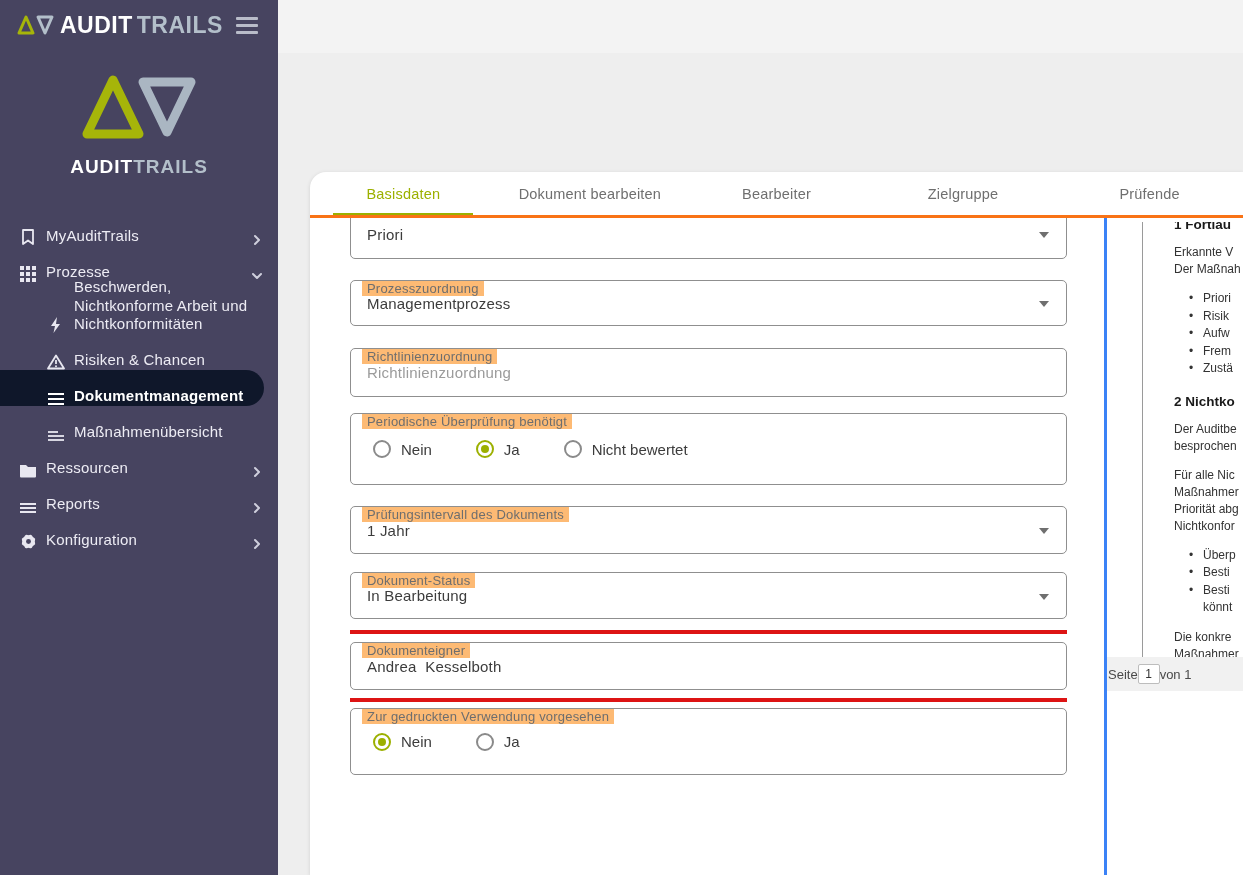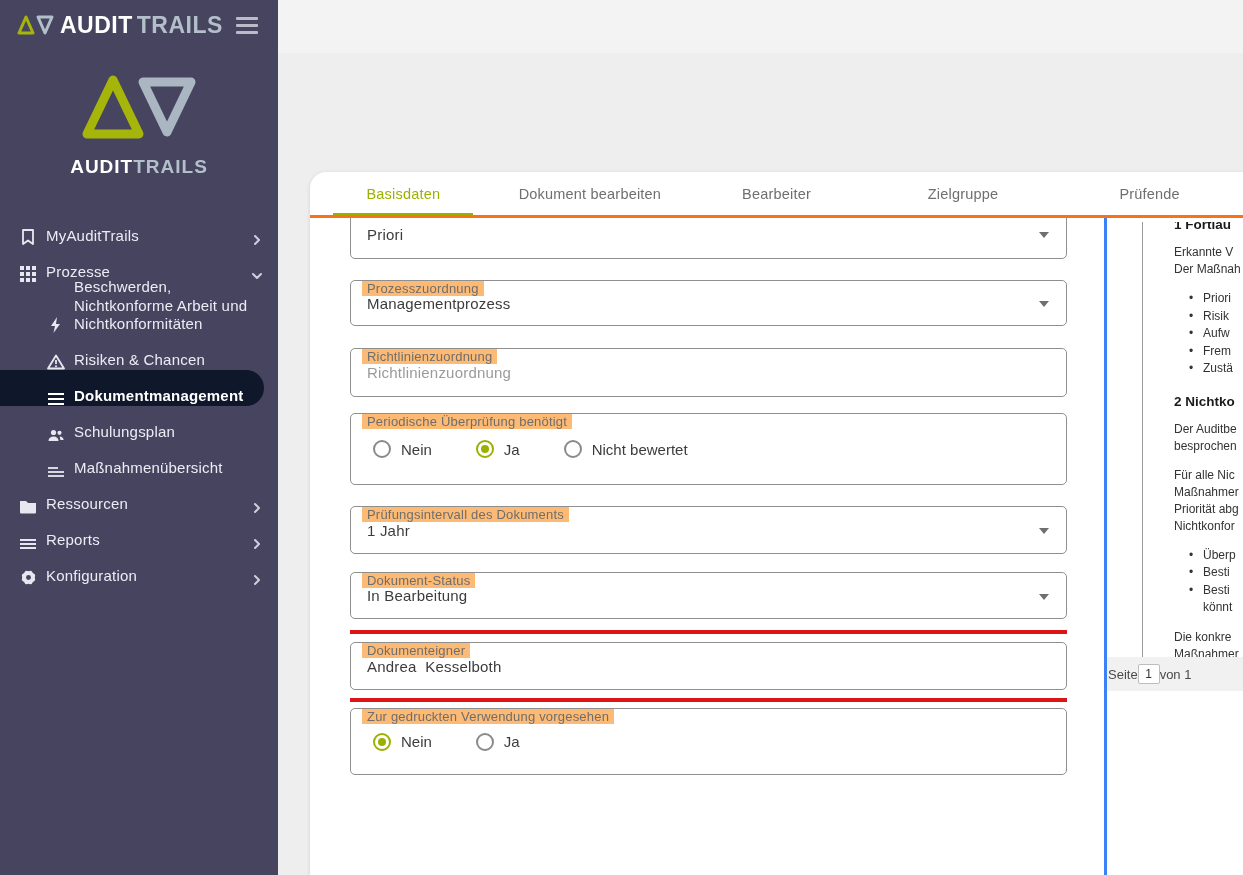--- a/index.html
+++ b/index.html
@@ -183,31 +183,20 @@
             <g stroke="currentColor" stroke-width="2">
               <line x1="0" y1="2" x2="16" y2="2"></line>
               <line x1="0" y1="7" x2="16" y2="7"></line>
               <line x1="0" y1="12" x2="16" y2="12"></line>
             </g>
           </svg>
       </span>
       <span class="sb-lbl">Dokumentmanagement</span>
     </div>
 
-    <div class="sb-item sub">
-      <span class="sb-ic">
-        <svg width="18" height="14" viewBox="0 0 18 14">
-            <circle cx="6.5" cy="4.5" r="2.6" fill="currentColor"></circle>
-            <circle cx="12.5" cy="4.8" r="2.1" fill="currentColor"></circle>
-            <path d="M1.5 13c0-2.8 2.2-4.4 5-4.4s5 1.6 5 4.4z" fill="currentColor"></path>
-            <path d="M12.7 8.4c2.2.1 3.9 1.5 3.9 3.6h-3.2" fill="currentColor"></path>
-          </svg>
-      </span>
-      <span class="sb-lbl">Schulungsplan</span>
-    </div>
 
     <div class="sb-item sub">
       <span class="sb-ic">
         <svg width="16" height="12" viewBox="0 0 16 12">
             <g stroke="currentColor" stroke-width="1.8">
               <line x1="0" y1="2" x2="10" y2="2"></line>
               <line x1="0" y1="6" x2="16" y2="6"></line>
               <line x1="0" y1="10" x2="16" y2="10"></line>
             </g>
           </svg>

